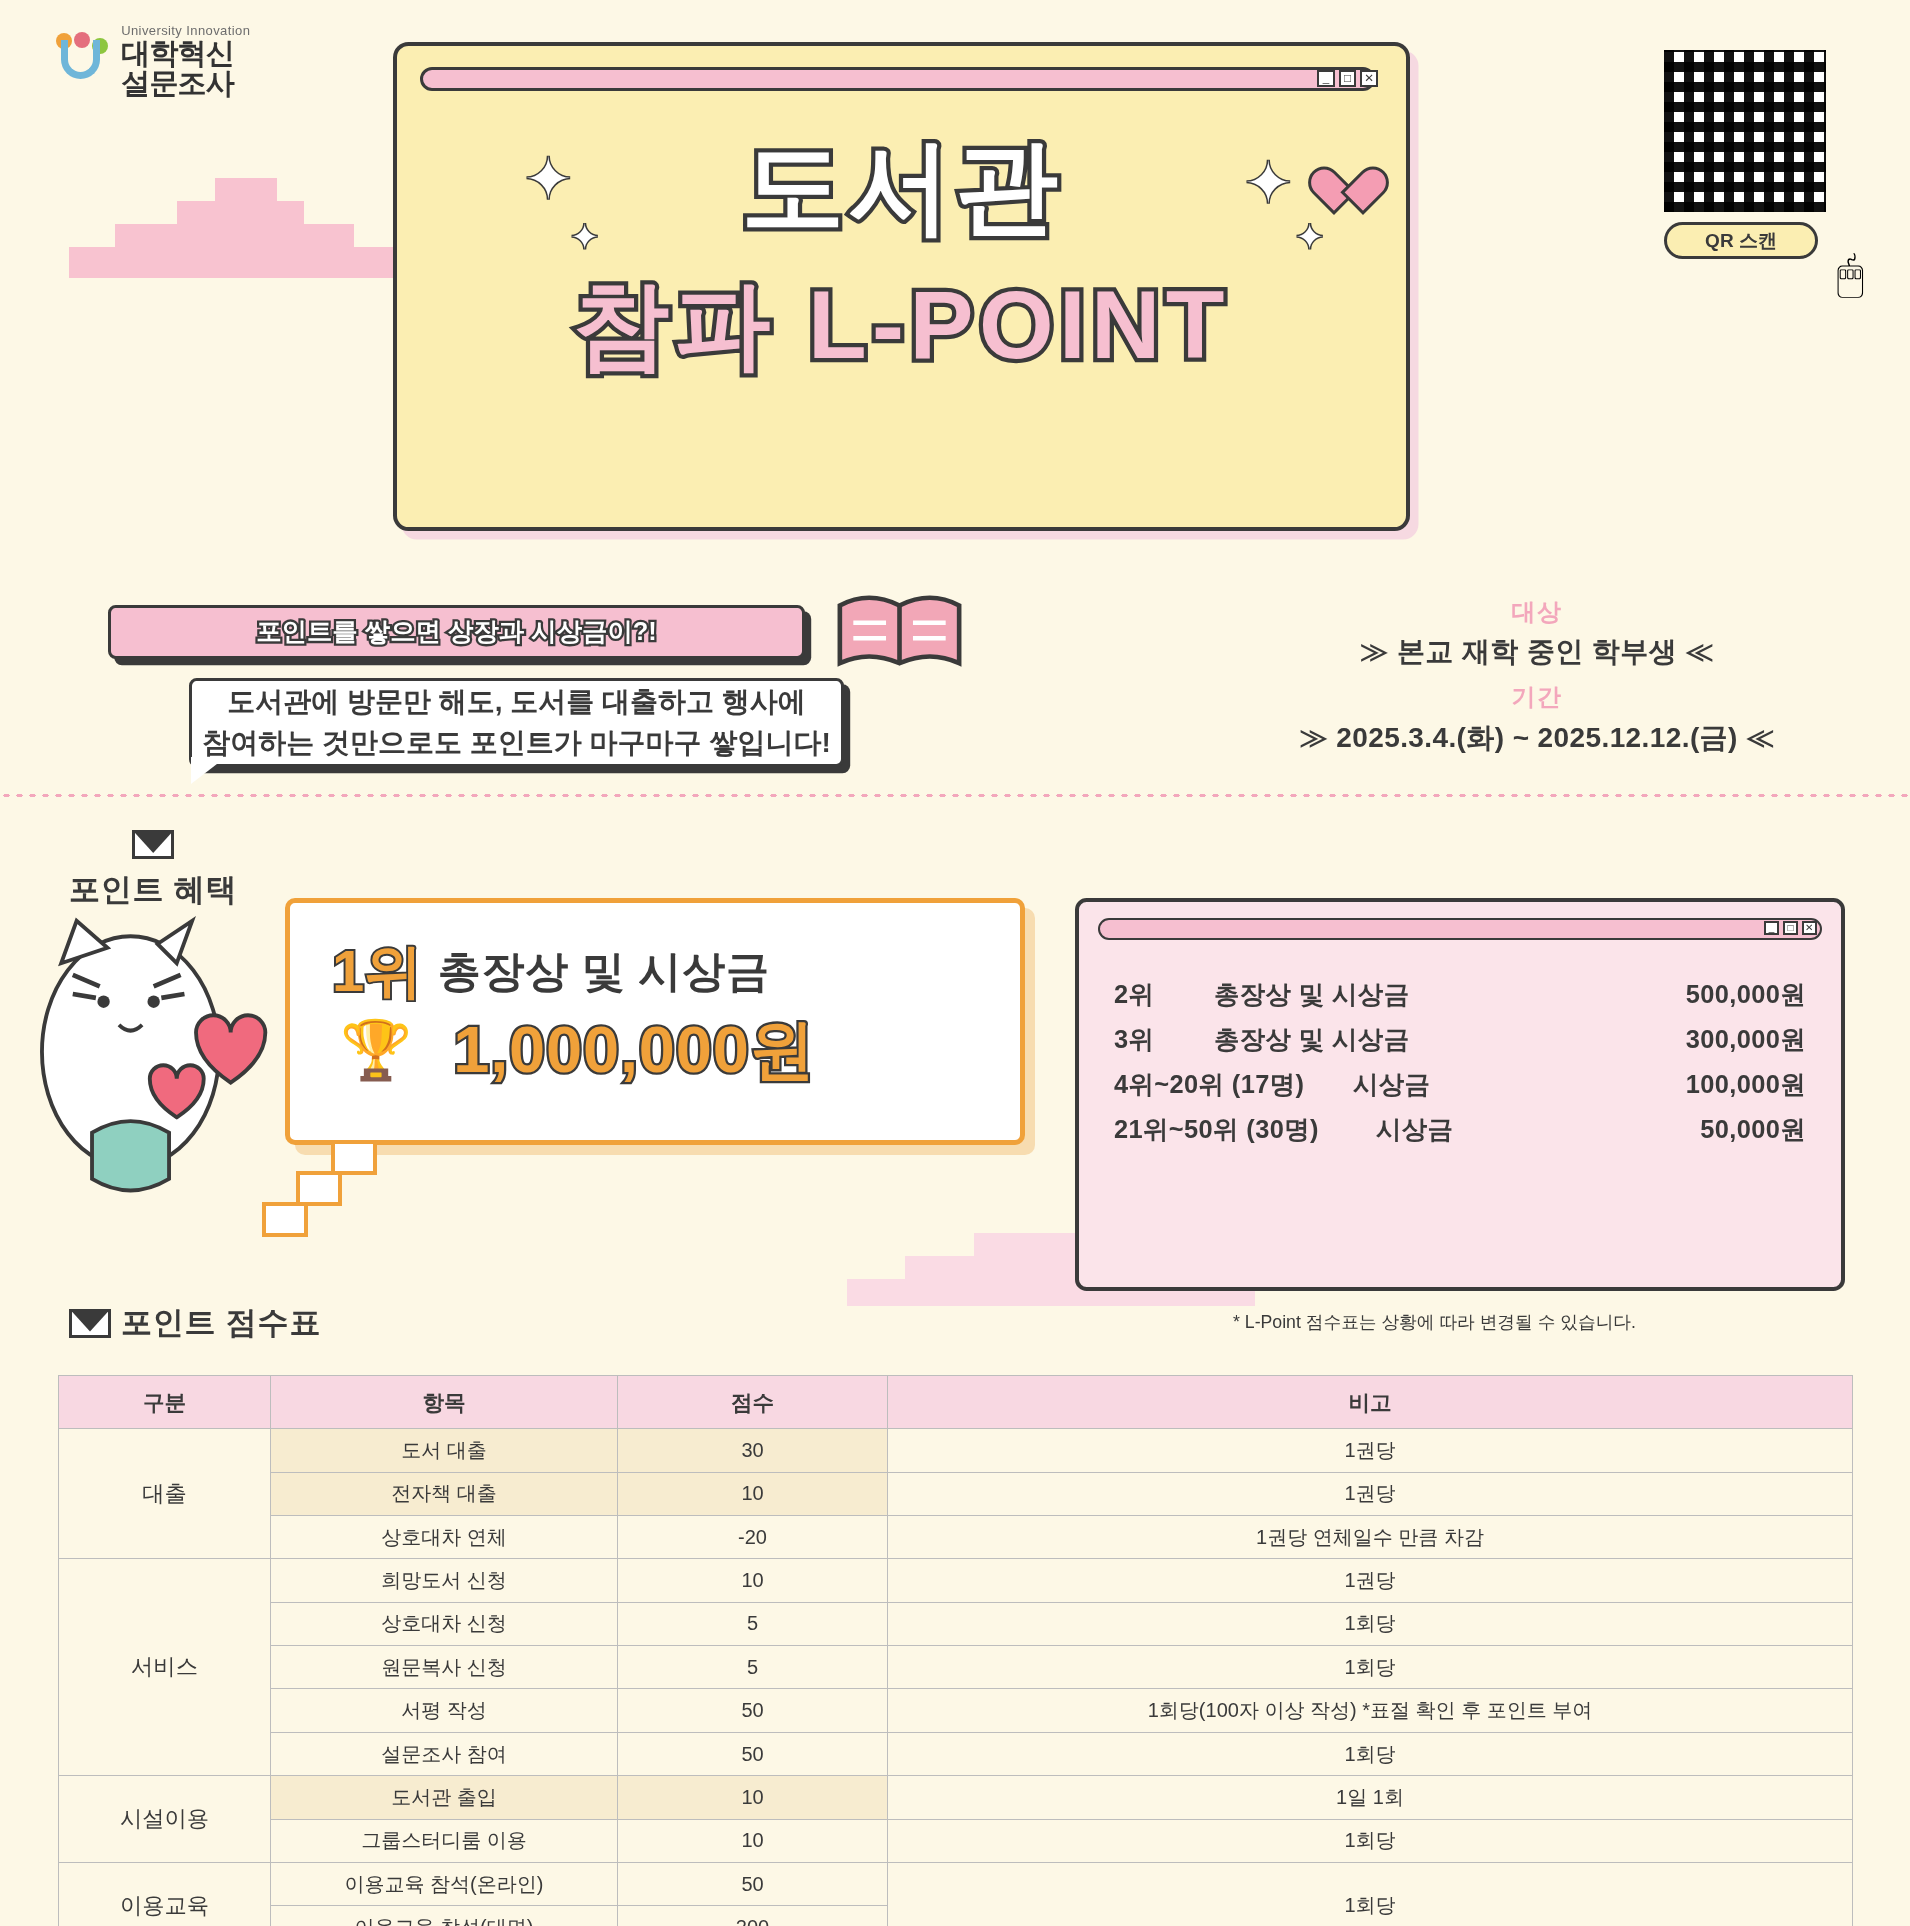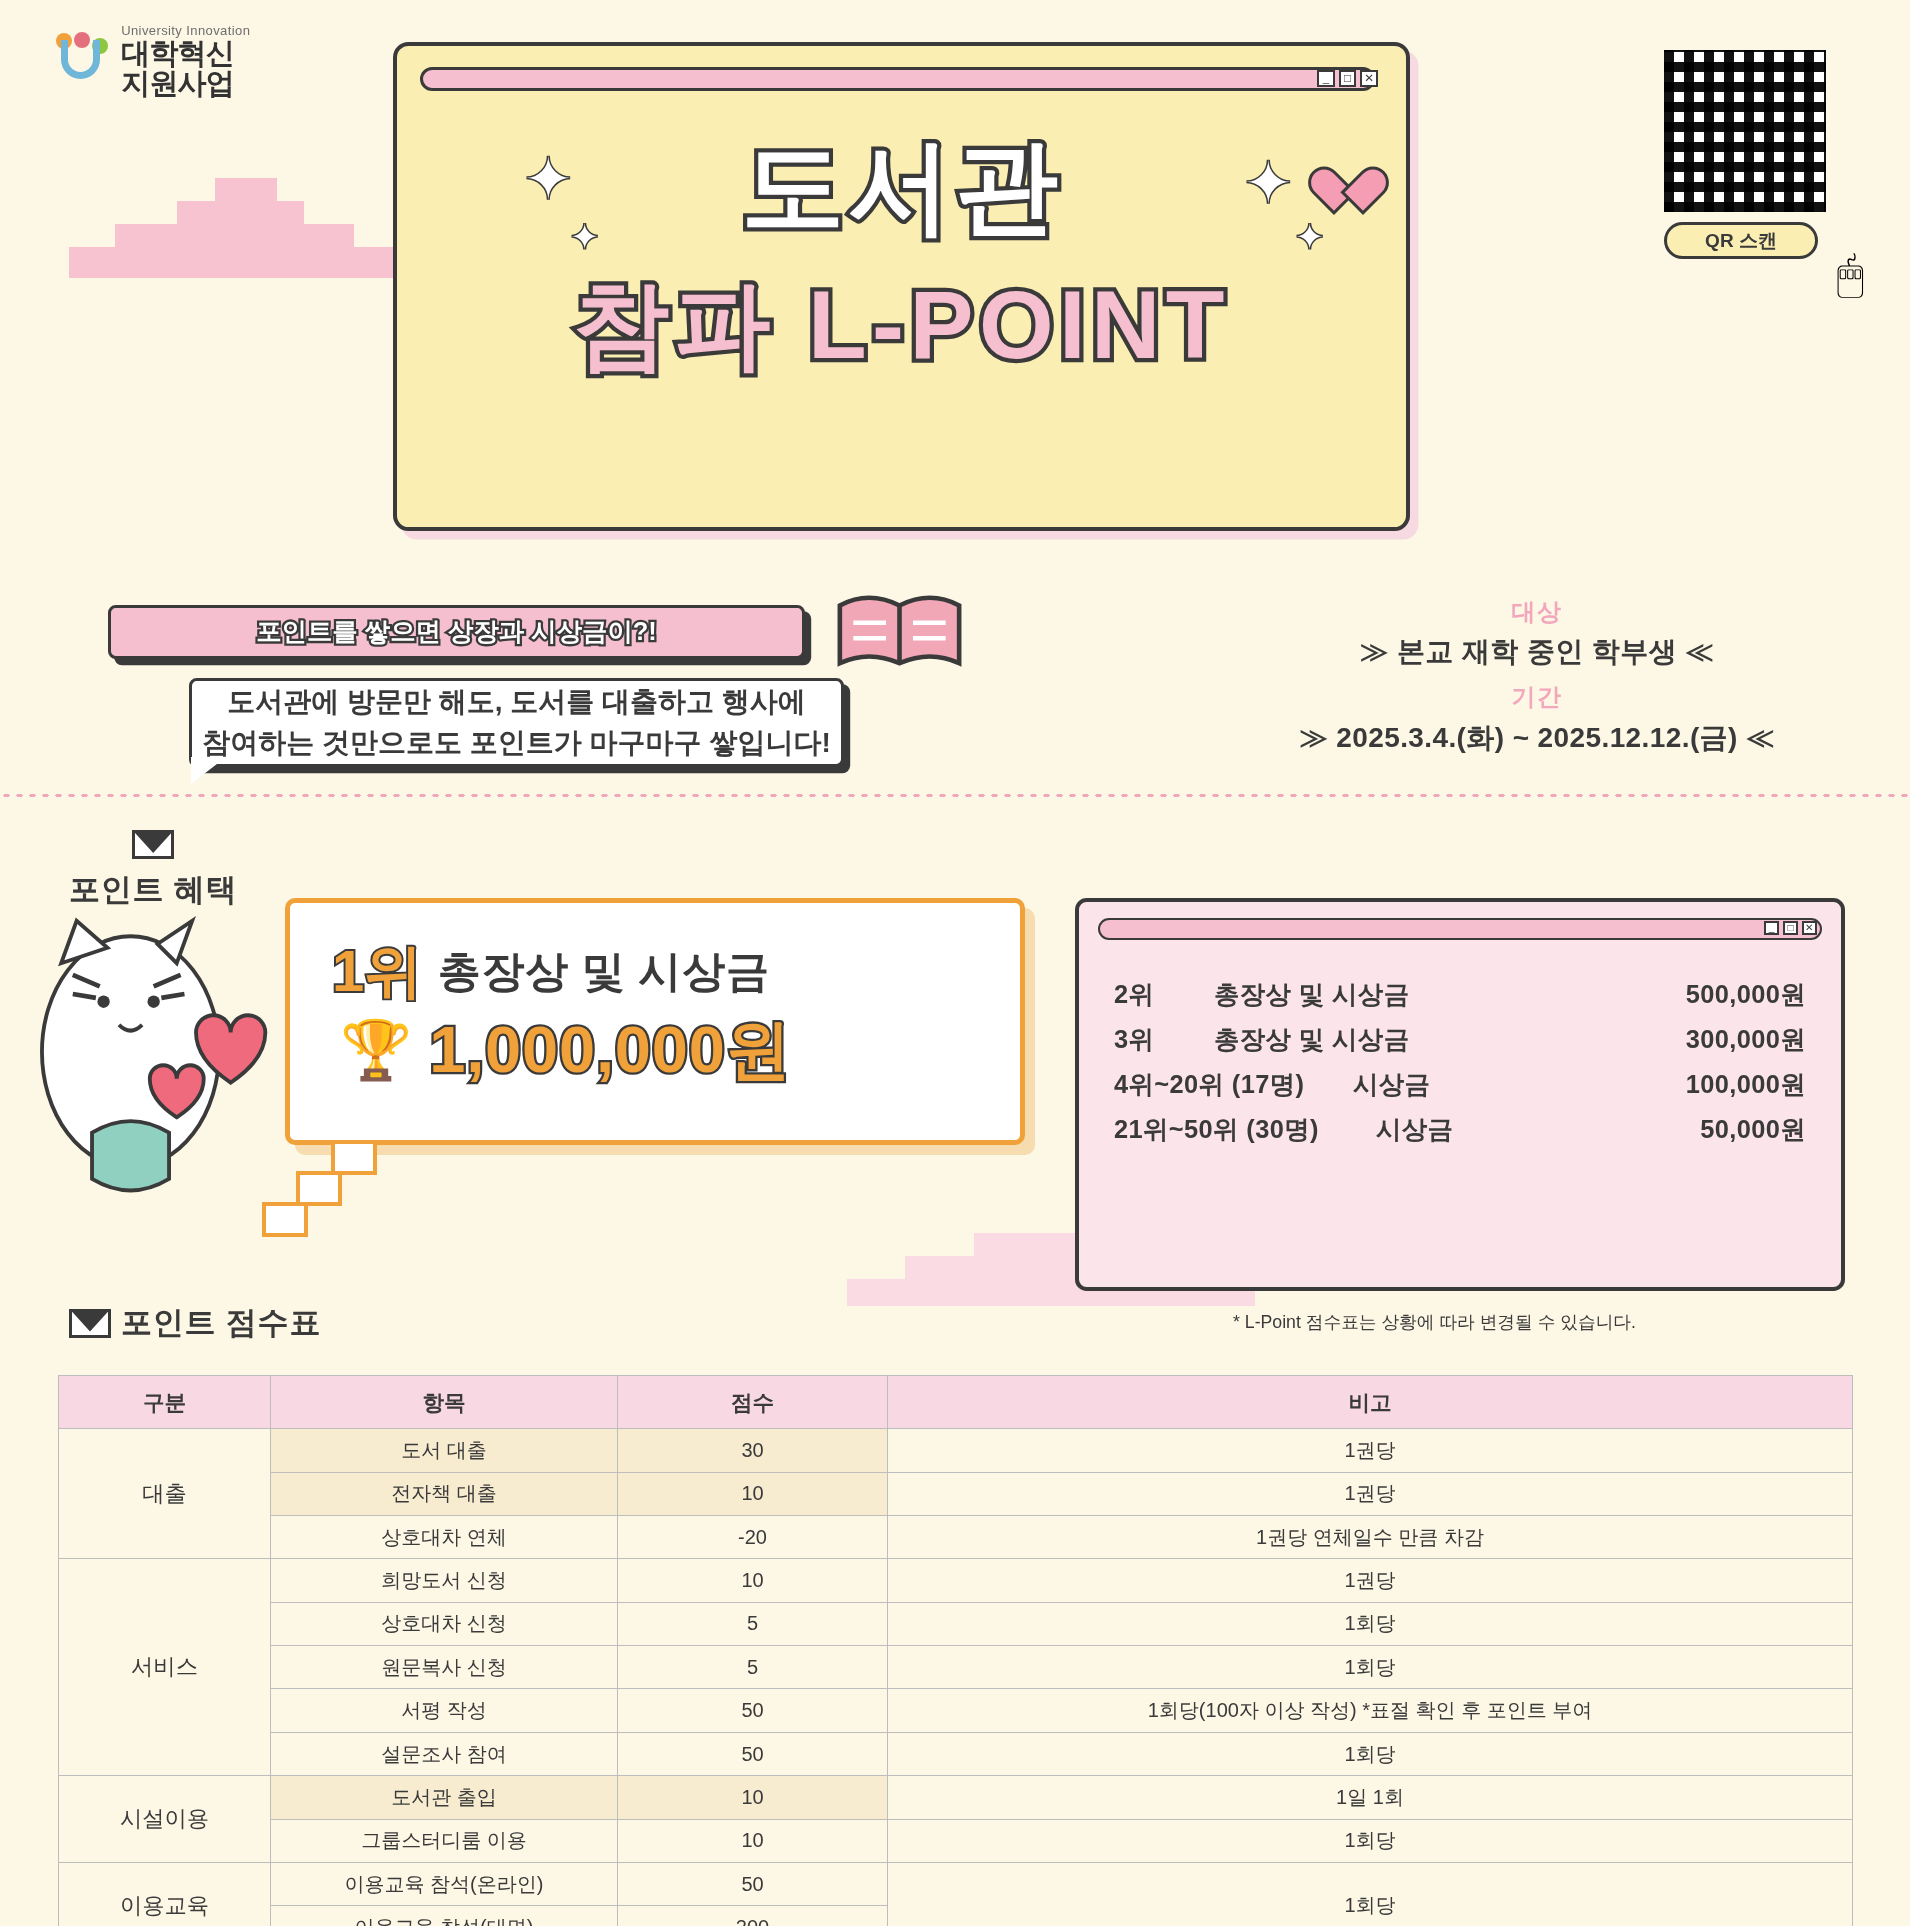--- a/index.html
+++ b/index.html
@@ -117,21 +117,21 @@
   .prize1 {
     position:absolute; left:285px; top:898px; width:740px; height:247px;
     background:#fff; border:5.4px solid #f0a13a; border-radius:10px;
     box-shadow: 10px 10px 0 #f7dcb0;
   }
   .prize1 .row1 { position:absolute; left:42px; top:30px; display:flex; align-items:center; gap:15.4px;}
   .rank1 { font-size:58px; font-weight:bold; color:#f0a13a; -webkit-text-stroke:3.9px #3a3a3a; paint-order: stroke fill;}
   .p1txt { font-size:43px; font-weight:bold; color:#3a3a3a; letter-spacing:0.8px;}
   .prize1 .row2 { position:absolute; left:50px; top:103px; display:flex; align-items:center; gap:17px;}
   .trophy { font-size:58px; line-height:1;}
-  .amount { font-size:65px; font-weight:bold; color:#f0a13a; -webkit-text-stroke:4.6px #3a3a3a; paint-order: stroke fill; letter-spacing:0.8px;}
+  .amount { font-size:65px; font-weight:bold; color:#f0a13a; -webkit-text-stroke:4.6px #3a3a3a; paint-order: stroke fill; letter-spacing:0.8px;margin-left:24px;}
   .tail-blk { position:absolute; left:331px; top:1140px; }
   .tail-blk i { position:absolute; display:block; background:#fff; border:4.6px solid #f0a13a; }
 
   
   .prizewin {
     position:absolute; left:1075px; top:898px; width:770px; height:393px;
     background:#fbe4ea; border:4.6px solid #3a3a3a; border-radius:11.6px;
   }
   .prizewin .bar { position:absolute; left:19px; top:16px; width:724px; height:21.6px;
       background:#f6bfd0; border:2.7px solid #3a3a3a; border-radius:11.6px;}
@@ -180,21 +180,21 @@
   <div class="logo">
     <div class="logo-mark">
       <div class="dot1"></div>
         <div class="dot2"></div>
         <div class="dot3"></div>
       <div class="u"></div>
     </div>
     <div>
       <div class="logo-text-en">University Innovation</div>
       <div class="logo-text-kr">대학혁신</div>
-      <div class="logo-text-kr">지원사업</div>
+      <div class="logo-text-kr">설문조사</div>
     </div>
   </div>
 
   <div class="window">
     <div class="window-bar"></div>
     <div class="win-btns">
       <i>_</i>
       <i>□</i>
       <i>✕</i>
     </div>

